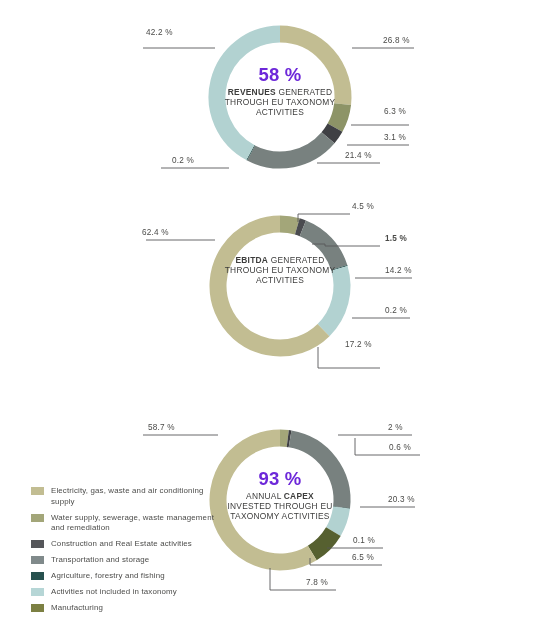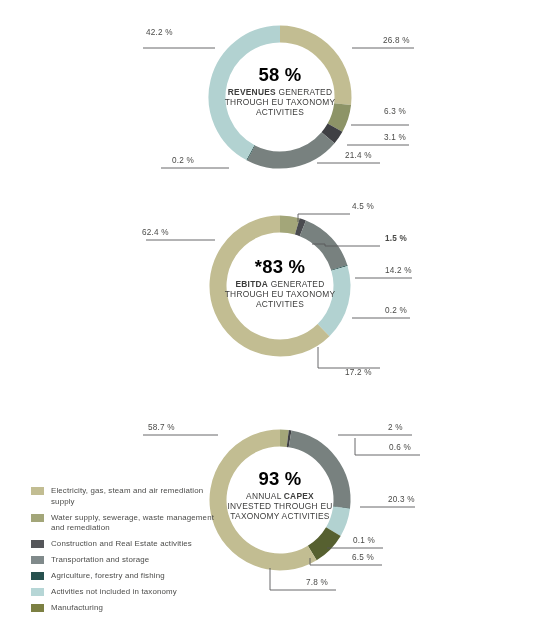--- a/index.html
+++ b/index.html
@@ -25,21 +25,21 @@
   .center-text {
     position: absolute;
     text-align: center;
     line-height: 1.18;
     color: #3d3d3c;
   }
   .big-pct {
     font-size: 18.5px;
     font-weight: bold;
     letter-spacing: 0.2px;
-    color: #000000;
+    color: #6d28d9;
     display: block;
     margin-bottom: 2px;
   }
   .sub-line {
     font-size: 8.4px;
     letter-spacing: 0.25px;
     display: block;
     white-space: nowrap;
   }
   .sub-line b { font-weight: bold; }
@@ -140,31 +140,30 @@
       <path d="M 298 26 L 298 18 L 350 18"></path>
       <path d="M 312 48 L 325 48 L 325 50 L 380 50"></path>
       <line x1="355" y1="82" x2="412" y2="82"></line>
       <line x1="352" y1="122" x2="410" y2="122"></line>
       <path d="M 318 151 L 318 172 L 380 172"></path>
       <line x1="146" y1="44" x2="215" y2="44"></line>
     </g>
   </svg>
 
   <div class="center-text" style="left:200px; top:60px; width:160px;">
-    <span class="big-pct">*83 %</span>
     <span class="sub-line"><b>EBITDA</b><span> GENERATED</span></span>
     <span class="sub-line">THROUGH EU TAXONOMY</span>
     <span class="sub-line">ACTIVITIES</span>
   </div>
 
   <div class="lbl" style="left:352px; top:6px;">4.5 %</div>
   <div class="lbl" style="left:385px; top:38px;font-weight:bold;">1.5 %</div>
   <div class="lbl" style="left:385px; top:70px;">14.2 %</div>
   <div class="lbl" style="left:385px; top:110px;">0.2 %</div>
-  <div class="lbl" style="left:345px; top:172px;">17.2 %</div>
+  <div class="lbl" style="left:345px; top:144px;">17.2 %</div>
   <div class="lbl" style="left:142px; top:32px;">62.4 %</div>
 </div>
 
 <div class="chart-block" id="chart-capex">
   <svg class="donut-svg" width="559" height="200" viewBox="0 0 559 200">
     <g>
 
       <path fill="none" stroke="#a3a679" stroke-width="17" d="M 280.00 28.00 A 62 62 0 0 1 287.77 28.49"></path>
 
       <path fill="none" stroke="#3f4044" stroke-width="17" d="M 287.77 28.49 A 62 62 0 0 1 290.08 28.83"></path>
@@ -202,21 +201,21 @@
   <div class="lbl" style="left:388px; top:85px;">20.3 %</div>
   <div class="lbl" style="left:353px; top:126px;">0.1 %</div>
   <div class="lbl" style="left:352px; top:143px;">6.5 %</div>
   <div class="lbl" style="left:306px; top:168px;">7.8 %</div>
   <div class="lbl" style="left:148px; top:13px;">58.7 %</div>
 </div>
 
 <div id="legend">
   <div class="legend-row">
     <span class="legend-swatch" style="background:#c2bd92"></span>
-    <span class="legend-label">Electricity, gas, steam and air remediation supply</span>
+    <span class="legend-label">Electricity, gas, waste and air conditioning supply</span>
   </div>
   <div class="legend-row">
     <span class="legend-swatch" style="background:#a3a679"></span>
     <span class="legend-label">Water supply, sewerage, waste management and remediation</span>
   </div>
   <div class="legend-row">
     <span class="legend-swatch" style="background:#55565a"></span>
     <span class="legend-label">Construction and Real Estate activities</span>
   </div>
   <div class="legend-row">

